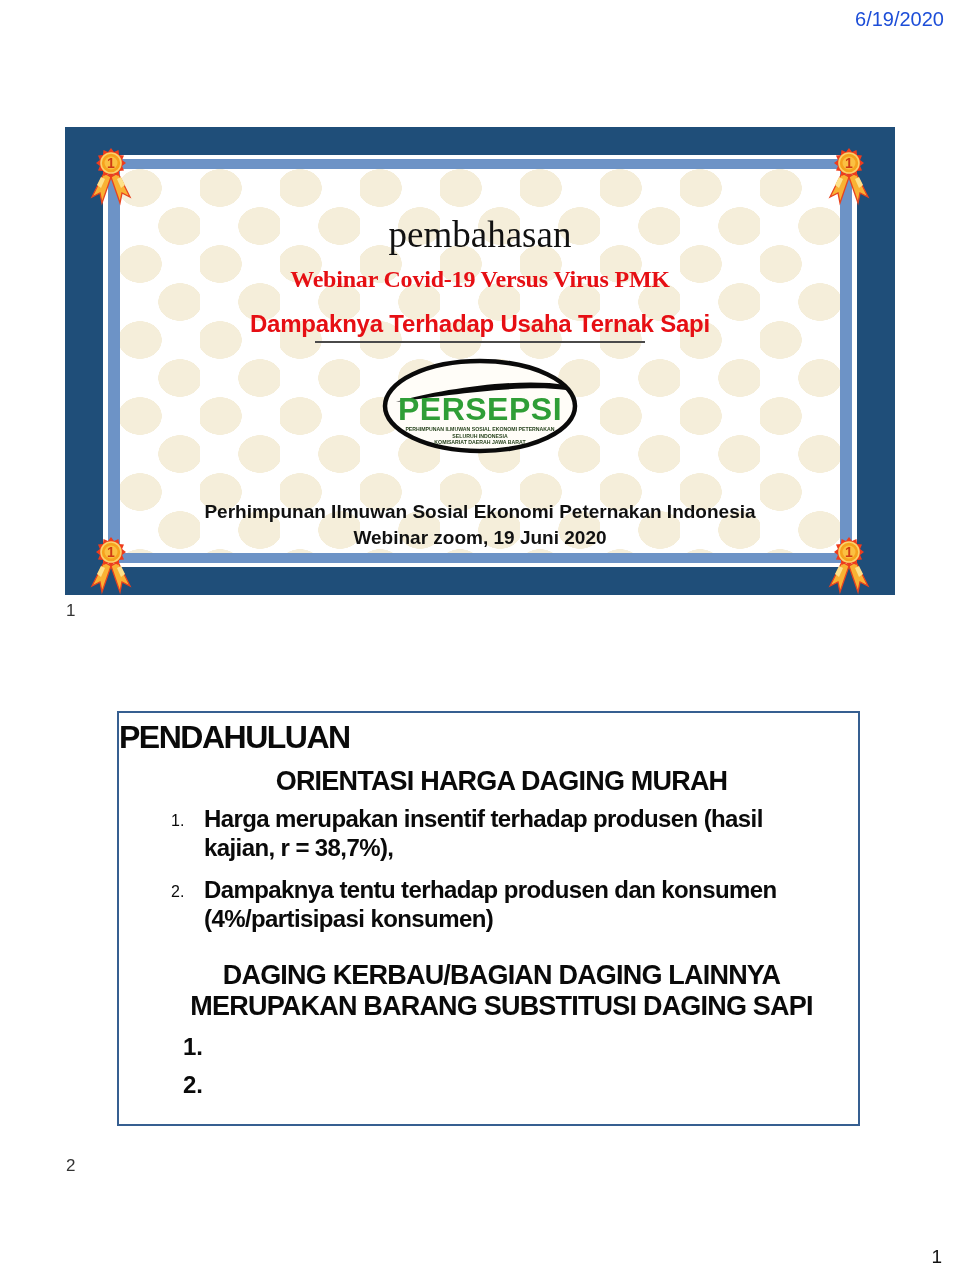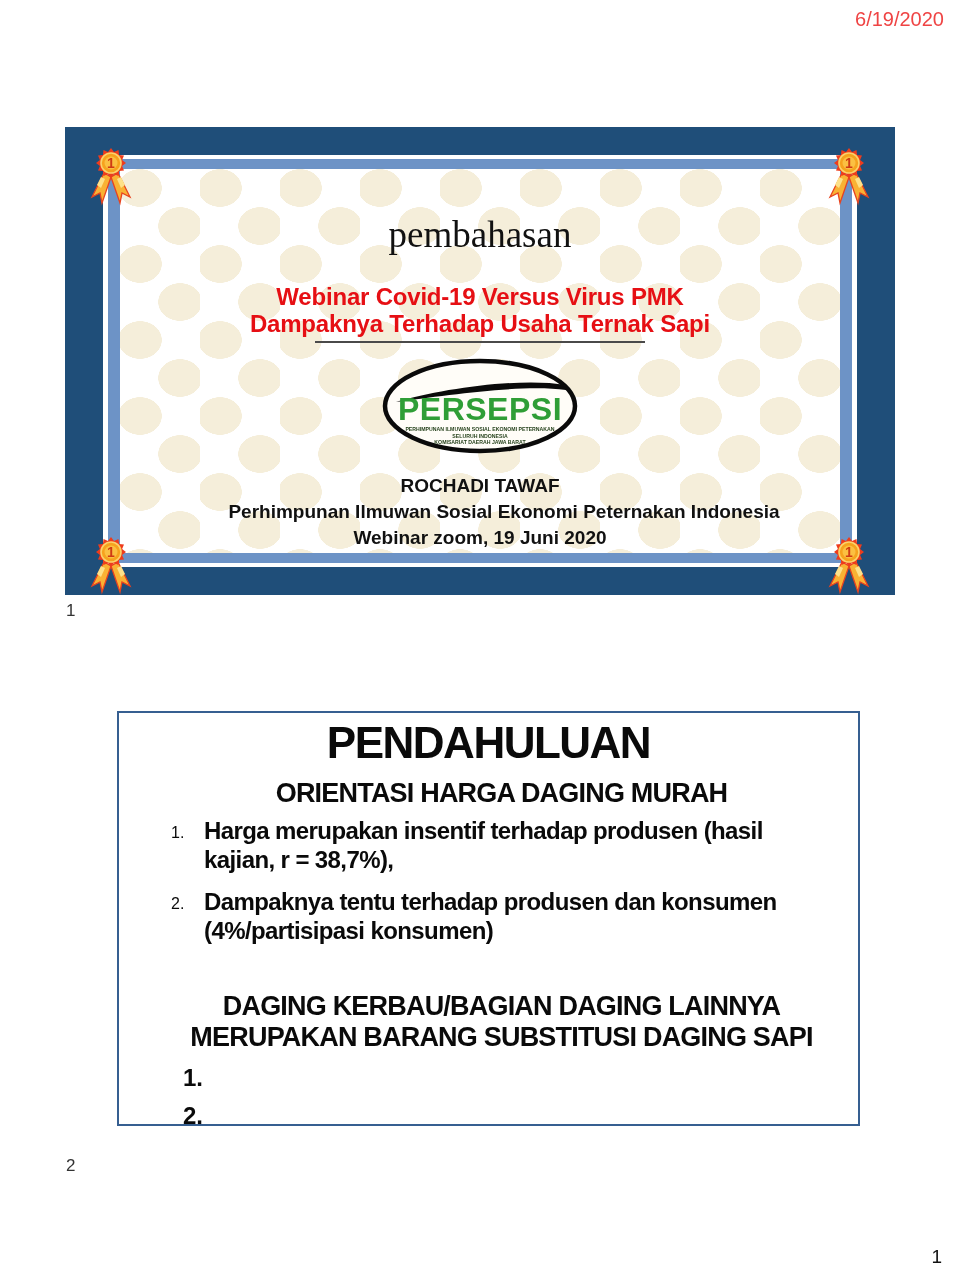--- a/index.html
+++ b/index.html
@@ -1,21 +1,21 @@
 <!DOCTYPE html>
 <html><head>
 <meta charset="utf-8">
 <style>
   html,body{margin:0;padding:0;}
   body{
     width:960px;height:1280px;position:relative;background:#ffffff;
     font-family:"Liberation Sans",sans-serif;overflow:hidden;
   }
   .date{
-    position:absolute;top:8px;right:16px;font-size:20px;color:#ef4444;
+    position:absolute;top:8px;right:16px;font-size:20px;color:#1d4ed8;
   }
   .corner-page-num{
     position:absolute;bottom:12px;right:18px;font-size:19px;color:#111;
   }
   .slide-num{position:absolute;left:66px;font-size:17px;color:#333;}
   #slide1-num{top:601px;}
   #slide2-num{top:1156px;}
 
   
   .slide1{
@@ -37,55 +37,55 @@
     background-size:80px 76px;
   }
   .s1-title{
     position:absolute;top:44px;left:0;width:100%;text-align:center;
     font-family:"Liberation Serif",serif;font-size:37px;color:#111;
   }
   .s1-red{
     position:absolute;left:0;width:100%;text-align:center;
     font-size:24px;font-weight:700;color:#e60f14;letter-spacing:-0.2px;
   }
-  #s1-red1{top:114px;}
+  #s1-red1{top:97px;font-family:Liberation Serif, serif;}
   #s1-red2{top:141px;}
   .s1-underline{
     position:absolute;top:172px;left:50%;transform:translateX(-50%);
     width:330px;height:2px;background:#4a4a4a;
   }
   .s1-logo{
     position:absolute;top:188px;left:50%;transform:translateX(-50%);
   }
   .s1-bottom{
     position:absolute;left:0;width:100%;text-align:center;
     font-size:19px;font-weight:700;color:#111;
   }
   #s1-author{top:306px;}
-  #s1-org{top:332px;padding-left:24px;}
+  #s1-org{top:332px;}
   #s1-event{top:358px;}
   .ribbon{position:absolute;width:44px;height:62px;z-index:5;}
   #ribbon-tl{left:24px;top:20px;}
   #ribbon-tr{left:762px;top:20px;}
   #ribbon-bl{left:24px;top:409px;}
   #ribbon-br{left:762px;top:409px;}
 
   
   .slide2{
     position:absolute;left:117px;top:711px;width:743px;height:415px;
     border:2px solid #365f91;background:#fff;box-sizing:border-box;color:#0a0a0a;
   }
   .s2-title{
-    margin-top:8px;text-align:center;font-size:44px;font-weight:700;
+    margin-top:8px;font-size:32px;font-weight:700;
     letter-spacing:-1.5px;line-height:1.0;
   }
   .s2-h2{
     margin:13px 0 0 26px;font-size:27px;font-weight:700;letter-spacing:-0.8px;line-height:1.12;text-align:center;
   }
-  .s2-h2.second{margin-top:46px;}
+  .s2-h2.second{margin-top:27px;}
   .s2-list{margin-top:9px;}
   .s2-li{display:flex;margin-bottom:13px;}
   .g1 .s2-li{padding-left:52px;}
   .g1 .s2-num{width:33px;font-size:16px;font-weight:400;padding-top:7px;}
   .g2{margin-top:12px;}
   .g2 .s2-li{padding-left:64px;margin-bottom:10px;}
   .g2 .s2-num{width:48px;font-size:24px;font-weight:700;}
   .s2-text{
     flex:1;max-width:615px;font-size:24px;font-weight:700;
     letter-spacing:-0.6px;line-height:1.2;
@@ -111,21 +111,20 @@
 
     <svg class="s1-logo" width="200" height="98" viewBox="0 0 200 98">
       <ellipse cx="100" cy="49" rx="95" ry="45" fill="#fffdf8" stroke="#0a0a0a" stroke-width="4.5"></ellipse>
       <path d="M16,45 C60,32 140,20 186,28 L186,33 C140,27 62,39 16,45 Z" fill="#0a0a0a"></path>
       <text x="100" y="63" text-anchor="middle" font-family="Liberation Sans, sans-serif" font-size="32" font-weight="bold" fill="#2f9e36" letter-spacing="0.5">PERSEPSI</text>
       <text x="100" y="74" text-anchor="middle" font-family="Liberation Sans, sans-serif" font-size="5.2" font-weight="bold" fill="#26421c">PERHIMPUNAN ILMUWAN SOSIAL EKONOMI PETERNAKAN</text>
       <text x="100" y="80.5" text-anchor="middle" font-family="Liberation Sans, sans-serif" font-size="5.2" font-weight="bold" fill="#26421c">SELURUH INDONESIA</text>
       <text x="100" y="87" text-anchor="middle" font-family="Liberation Sans, sans-serif" font-size="5.2" font-weight="bold" fill="#26421c">KOMISARIAT DAERAH JAWA BARAT</text>
     </svg>
 
-    <div class="s1-bottom" id="s1-author">ROCHADI TAWAF</div>
     <div class="s1-bottom" id="s1-org">Perhimpunan Ilmuwan Sosial Ekonomi Peternakan Indonesia</div>
     <div class="s1-bottom" id="s1-event">Webinar zoom, 19 Juni 2020</div>
   </div>
 
   <svg class="ribbon" id="ribbon-tl" viewBox="0 0 44 62">
     <polygon points="15,26 3,50 11,46 13,56 22,30" fill="#f9b234" stroke="#e8431f" stroke-width="1.3"></polygon>
     <polygon points="29,26 41,50 33,46 31,56 22,30" fill="#f9b234" stroke="#e8431f" stroke-width="1.3"></polygon>
     <polygon points="8,38 12,30 16,32 12,41" fill="#fde189"></polygon>
     <polygon points="36,38 32,30 28,32 32,41" fill="#fde189"></polygon>
     <polygon fill="#ee3c1c" points="37,16 33.1,19 35,23.5 30.1,24.1 29.5,29 25,27.1 22,31 19,27.1 14.5,29 13.9,24.1 9,23.5 10.9,19 7,16 10.9,13 9,8.5 13.9,7.9 14.5,3 19,4.9 22,1 25,4.9 29.5,3 30.1,7.9 35,8.5 33.1,13"></polygon>

